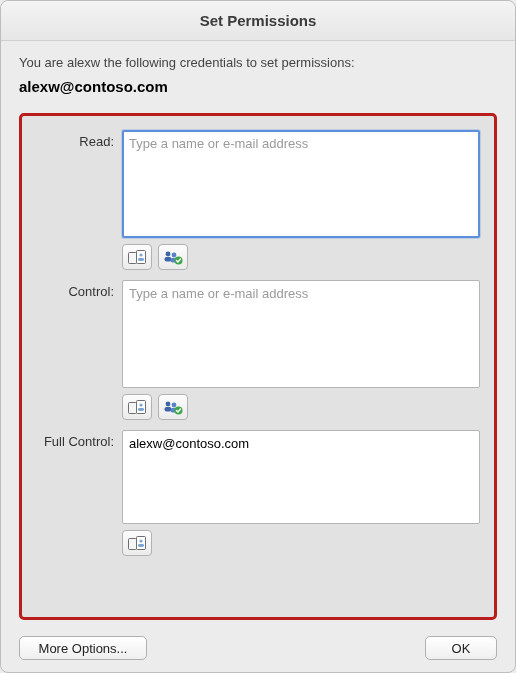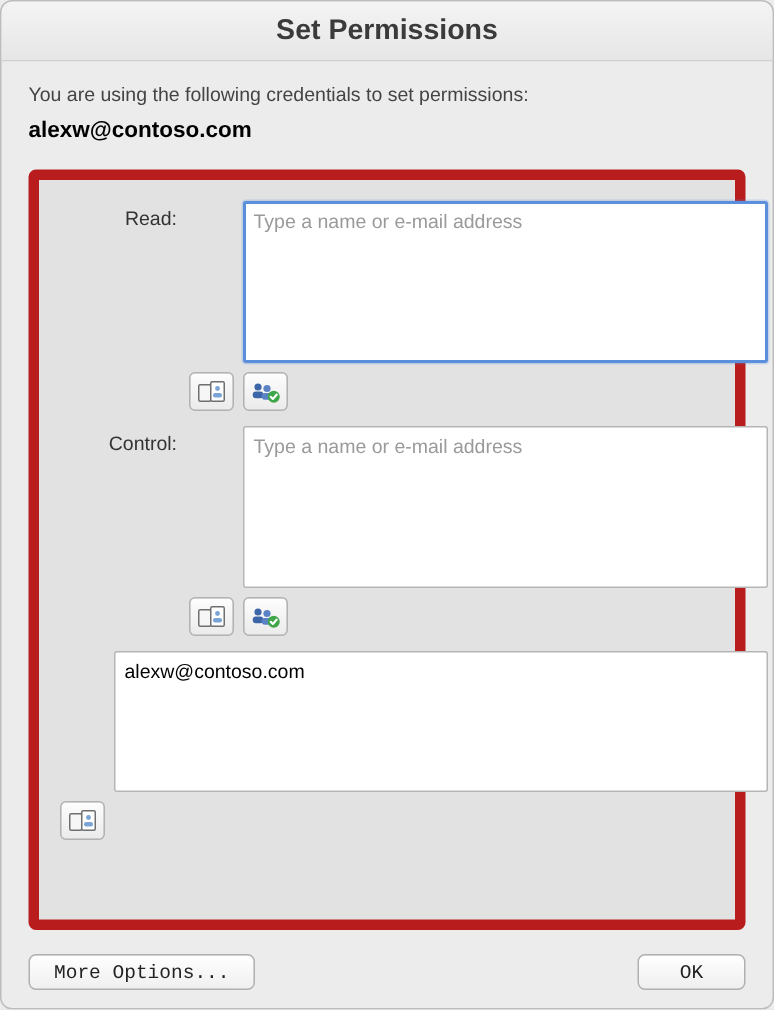--- a/index.html
+++ b/index.html
@@ -19,21 +19,21 @@
       display: flex;
       flex-direction: column;
     }
     .titlebar {
       height: 40px;
       border-bottom: 1px solid #cfcfcf;
       display: flex;
       align-items: center;
       justify-content: center;
       font-weight: 600;
-      font-size: 19px;
+      font-size: 15px;
       color: #3b3b3b;
       background: linear-gradient(#f4f4f4, #e6e6e6);
       border-top-left-radius: 8px;
       border-top-right-radius: 8px;
     }
     .content {
       flex: 1;
       padding: 14px 18px 12px 18px;
       display: flex;
       flex-direction: column;
@@ -43,21 +43,21 @@
       font-size: 13px;
       margin-bottom: 8px;
     }
     .credential {
       font-size: 15px;
       font-weight: 600;
       margin-bottom: 18px;
     }
     .panel {
       background: #e2e2e3;
-      border: 7px solid #b91c1c;
+      border: 3px solid #b91c1c;
       border-radius: 5px;
       padding: 14px 14px 18px 14px;
       flex: 1;
     }
     .row {
       display: flex;
       margin-bottom: 4px;
     }
     .row + .row { margin-top: 10px; }
     .label-col {
@@ -78,21 +78,20 @@
       height: 108px;
       background: #fff;
       border: 1px solid #b5b5b5;
       border-radius: 2px;
       padding: 5px 6px;
       font-family: inherit;
       font-size: 13px;
       color: #000;
       resize: none;
       outline: none;
-      margin-left: 36px;
     }
     .multiline.short { height: 94px; }
     .multiline.focused {
       border: 2px solid #5b8edb;
       box-shadow: 0 0 0 1px rgba(91,142,219,0.25);
       padding: 4px 5px;
     }
     .multiline::placeholder { color: #9a9a9a; }
     .toolbar {
       margin-top: 6px;
@@ -107,21 +106,20 @@
       border-radius: 4px;
       display: flex;
       align-items: center;
       justify-content: center;
       cursor: default;
     }
     .iconbtn svg { display: block; }
     .footer {
       display: flex;
       padding-top: 16px;
-      font-family: Liberation Mono, monospace;
     }
     .footer .spacer { flex: 1; }
     .btn {
       height: 24px;
       padding: 0 16px;
       background: linear-gradient(#ffffff, #efefef);
       border: 1px solid #b0b0b0;
       border-radius: 5px;
       font-family: inherit;
       font-size: 13px;
@@ -134,21 +132,21 @@
   </style>
 </head>
 <body>
 
 <div class="window">
   <div class="titlebar">
     <span>Set Permissions</span>
   </div>
 
   <div class="content">
-    <div class="intro">You are using the following credentials to set permissions:</div>
+    <div class="intro">You are alexw the following credentials to set permissions:</div>
     <div class="credential">alexw@contoso.com</div>
 
     <div class="panel">
 
       <div class="row">
         <div class="label-col">Read:</div>
         <div class="field-col">
           <textarea class="multiline focused" placeholder="Type a name or e-mail address" style=""></textarea>
           <div class="toolbar">
             <div class="iconbtn">
@@ -202,20 +200,21 @@
                   <circle cx="15.5" cy="11.5" r="4" fill="#3fa64a"></circle>
                   <path d="M13.5 11.5 l1.4 1.5 l2.6 -3" stroke="#fff" stroke-width="1.4" fill="none" stroke-linecap="round" stroke-linejoin="round"></path>
                 </svg>
               </span>
             </div>
           </div>
         </div>
       </div>
 
       <div class="row">
+        <div class="label-col">Full Control:</div>
         <div class="field-col">
           <textarea class="multiline short" placeholder="" style="">alexw@contoso.com</textarea>
           <div class="toolbar">
             <div class="iconbtn">
               <span>
                 <svg width="18" height="14" viewBox="0 0 18 14">
                   <rect x="0.5" y="2.5" width="8" height="11" rx="1" fill="#f6f6f6" stroke="#6f6f6f"></rect>
                   <rect x="8.5" y="0.5" width="9" height="13" rx="1" fill="#ffffff" stroke="#6f6f6f"></rect>
                   <circle cx="13" cy="5" r="1.6" fill="#7aa3d6"></circle>
                   <rect x="10" y="8" width="6" height="3" rx="1.4" fill="#7aa3d6"></rect>

